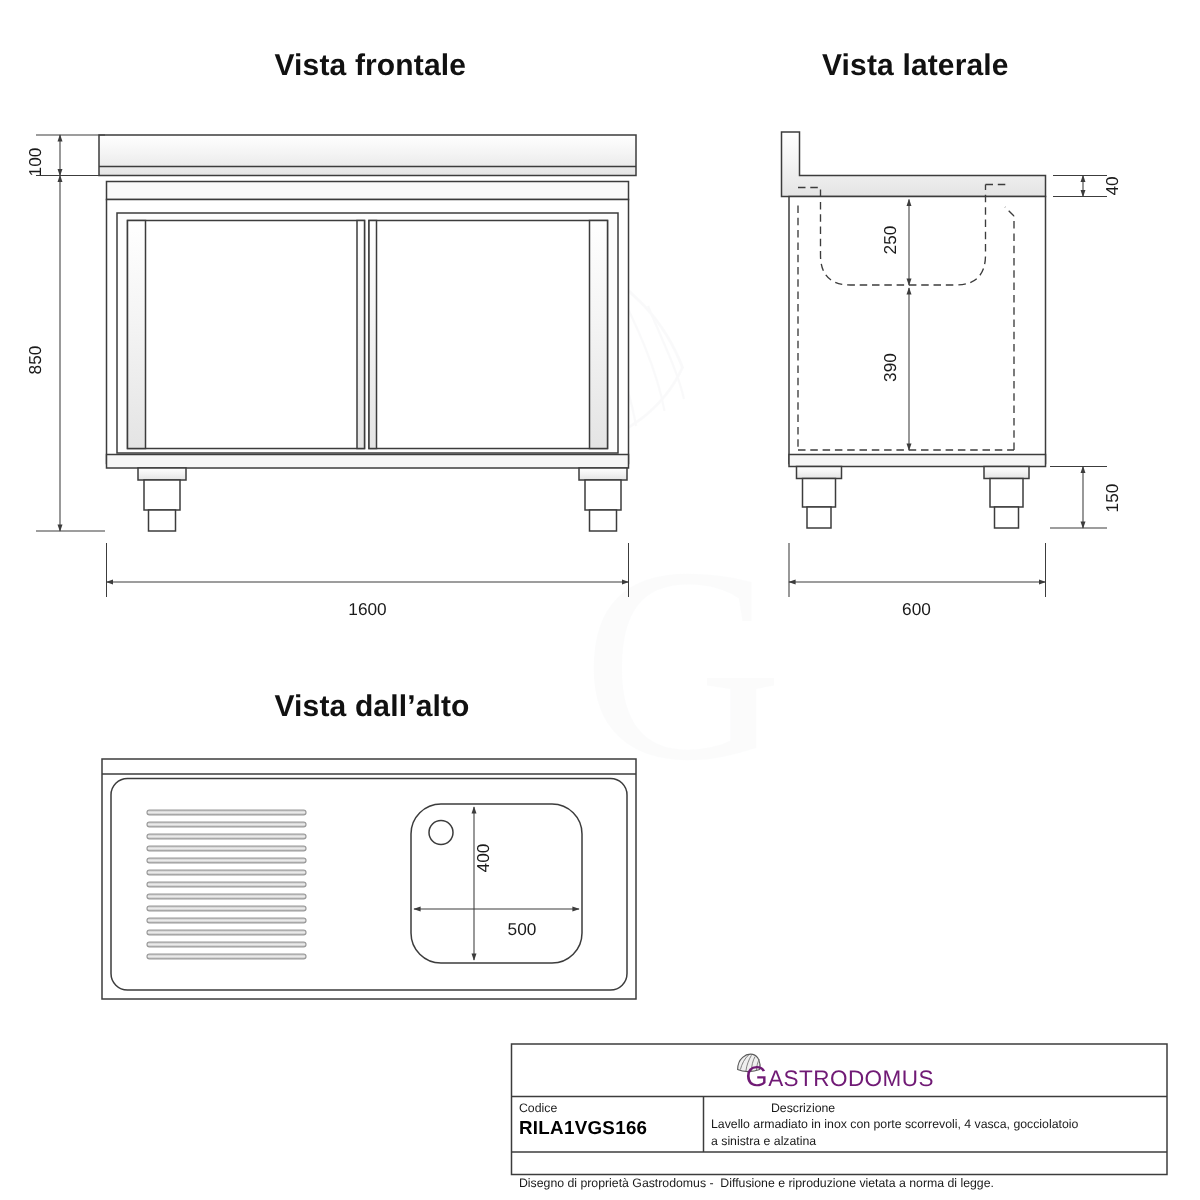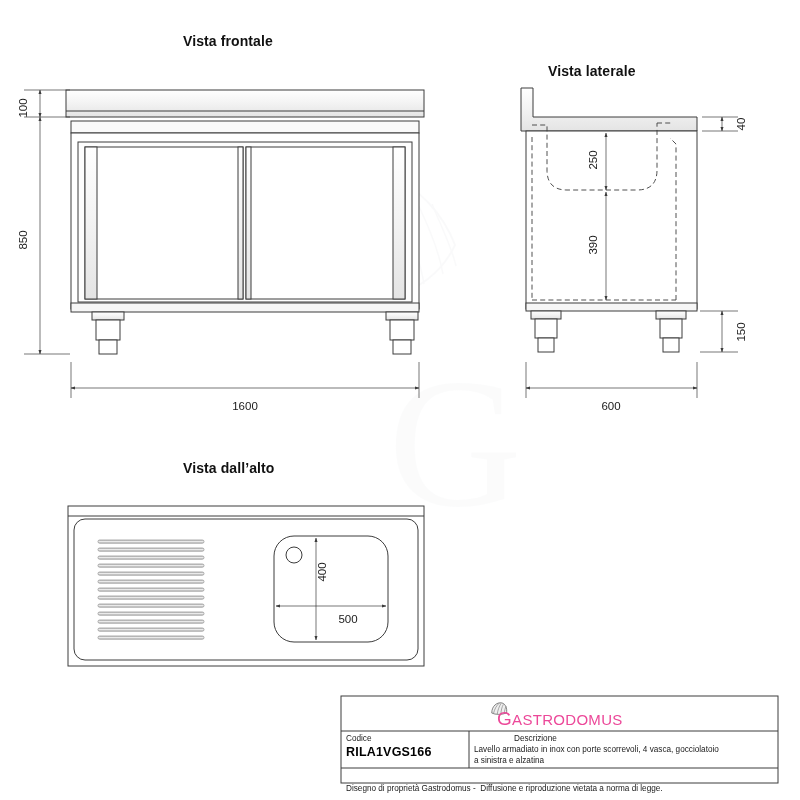--- a/index.html
+++ b/index.html
@@ -17,27 +17,27 @@
   }
   #sheet {
     position: absolute;
     left: 0; top: 0;
     width: 800px;
     height: 800px;
   }
   .view-title {
     position: absolute;
     font-weight: bold;
-    font-size: 14px;
+    font-size: 20px;
     letter-spacing: 0.1px;
     color: #111111;
     white-space: nowrap;
   }
   #title-frontale { left: 183px; top: 33px; }
-  #title-laterale { left: 548px; top: 33px; margin-top: 30px; }
+  #title-laterale { left: 548px; top: 33px; }
   #title-alto     { left: 183px; top: 460px; text-align: center; }
 
   .tb-text {
     position: absolute;
     font-size: 8.2px;
     color: #1a1a1a;
     white-space: pre;
     line-height: 10.5px;
   }
   .tb-code {
@@ -45,21 +45,21 @@
     font-size: 12.5px;
     font-weight: bold;
     color: #000000;
     white-space: nowrap;
     letter-spacing: 0.2px;
     text-align: right;
   }
   .tb-logo {
     position: absolute;
     font-size: 15px;
-    color: #ec4899;
+    color: #701a75;
     white-space: nowrap;
     letter-spacing: 0.3px;
   }
   .tb-logo .cap { font-size: 19px; }
 </style>
 </head>
 <body>
 
 <svg id="sheet" viewBox="0 0 800 800" xmlns="http://www.w3.org/2000/svg">
 

